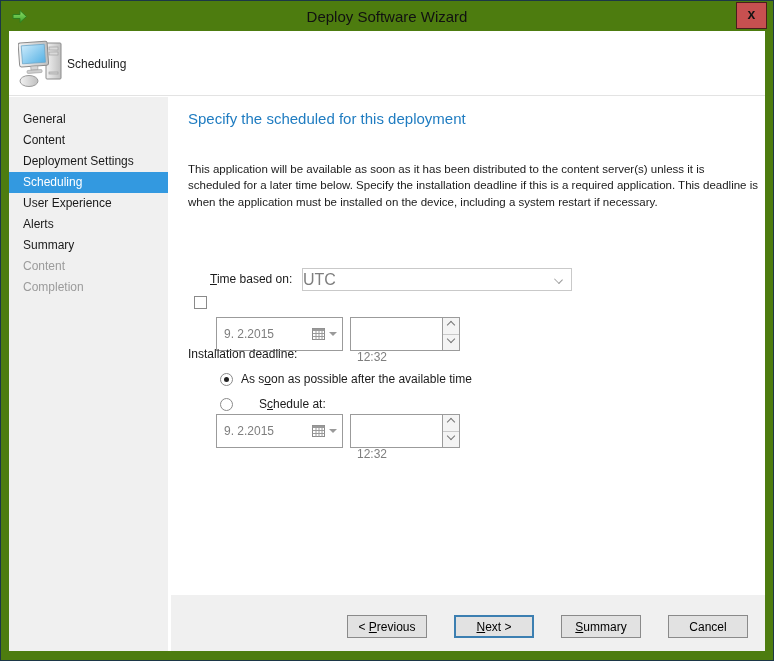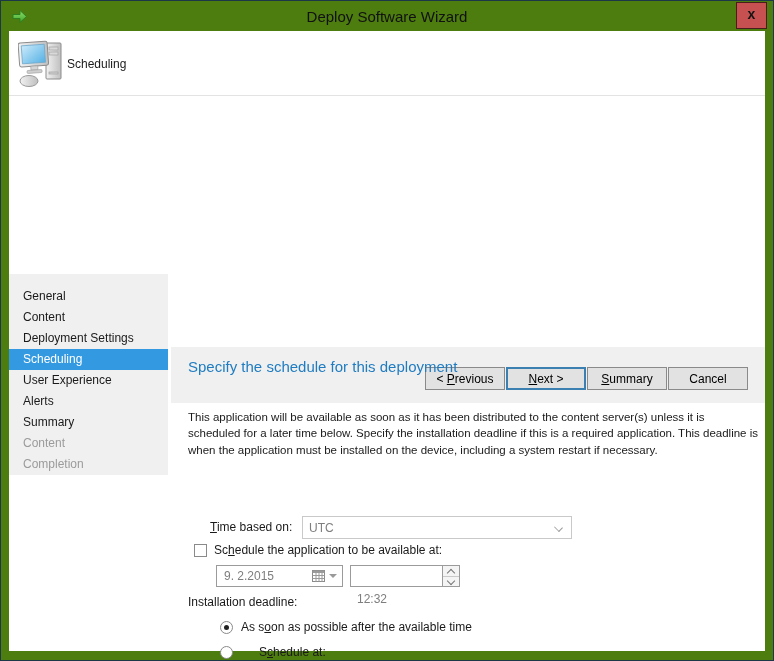--- a/index.html
+++ b/index.html
@@ -26,50 +26,50 @@
 
   
   .frame {
     position:absolute; top:30px; left:8px; right:8px; bottom:9px;
     background:#fff;
   }
   .header { position:relative; height:65px; background:#fff; border-bottom:1px solid #E3E3E3; }
   .computer-icon { position:absolute; left:9px; top:7px; }
   .header-title { position:absolute; left:58px; top:26px; font-size:12px; color:#1a1a1a; }
 
-  .main-row { position:absolute; top:66px; left:0; right:0; bottom:0; display:flex;align-items:center; }
+  .main-row { position:absolute; top:66px; left:0; right:0; bottom:0; display:flex; }
 
   
   .sidebar { width:162px; background:#F0F0F0; border-right:3px solid #fff; padding-top:12px; }
   .side-item { height:21px; line-height:21px; padding-left:14px; font-size:12px; color:#1a1a1a; cursor:default; }
   .side-item.selected { background:#3399E0; color:#fff; }
   .side-item.disabled { color:#9B9B9B; }
 
   
   .content-col { flex:1; display:flex; flex-direction:column; background:#fff; }
   .content { position:relative; flex:1; font-size:12px; color:#1a1a1a; }
 
   .page-heading { position:absolute; left:17px; top:13px; font-size:15px; color:#1F7CC1; }
   .page-desc { position:absolute; left:17px; top:64px; width:572px; font-size:11.5px; line-height:1.42; color:#1a1a1a; }
 
   .lbl-time   { position:absolute; left:39px; top:175px; }
   .combo {
     position:absolute; left:131px; top:171px; width:270px; height:23px;
     border:1px solid #C9C9C9; background:#fff; color:#7E7E7E;
-    display:flex; align-items:center; padding-left:6px; font-size:12px;
+    display:flex; align-items:center; font-size:16px;
   }
   .combo-chev { position:absolute; right:9px; top:7px; width:7px; height:7px;
     border-right:1px solid #9a9a9a; border-bottom:1px solid #9a9a9a; transform:rotate(45deg) scaleY(.8); }
 
   .checkbox { position:absolute; left:23px; top:199px; width:13px; height:13px;
     background:#fff; border:1px solid #8A8A8A; cursor:pointer; }
   .lbl-check { position:absolute; left:43px; top:198px; }
 
   .datebox, .timebox {
-    position:absolute; height:22px; border:1px solid #9B9B9B; background:#fff;
+    position:absolute; height:34px; border:1px solid #9B9B9B; background:#fff;
     display:flex; align-items:center; color:#7E7E7E; font-size:12px;
   }
   .datebox { left:45px; width:127px; }
   .timebox { left:179px; width:110px; }
   .row1 { top:220px; } .row2 { top:317px; }
   .datebox .val { flex:1; padding-left:7px; }
   .timebox .val { flex:1; padding-left:6px;margin-top:46px; }
   .cal-drop { width:0; height:0; border-left:4px solid transparent; border-right:4px solid transparent;
     border-top:4px solid #9a9a9a; margin:0 5px 0 4px; }
   .spinner { width:17px; height:100%; border-left:1px solid #9B9B9B; display:flex; flex-direction:column; background:#F4F4F4; }
@@ -87,21 +87,21 @@
   .radio.selected::after { content:""; position:absolute; left:3px; top:3px; width:5px; height:5px;
     border-radius:50%; background:#222; }
   .radio.r1 { top:276px; } .radio.r2 { top:301px; }
   .lbl-r1 { position:absolute; left:70px; top:275px; }
   .lbl-r2 { position:absolute; left:88px; top:300px; }
 
   
   .footer {
     height:58px; background:#F0F0F0; border-top:2px solid #fff;
     display:flex; justify-content:flex-end; align-items:flex-start;
-    padding:20px 17px 0 0; gap:1px;
+    padding:20px 17px 0 0; gap:27px;
   }
   .btn {
     min-width:80px; height:23px; padding:0 10px;
     background:#E2E2E2; border:1px solid #8A8A8A;
     font-family:"Liberation Sans", sans-serif; font-size:12px; color:#000; cursor:pointer;
   }
   .btn.default { border:2px solid #3C7FB1; }
   u { text-decoration:underline; }
 </style>
 </head>
@@ -163,31 +163,30 @@
         <div class="side-item">User Experience</div>
         <div class="side-item">Alerts</div>
         <div class="side-item">Summary</div>
         <div class="side-item disabled">Content</div>
         <div class="side-item disabled">Completion</div>
       </nav>
 
       <div class="content-col">
         <div class="content">
 
-          <div class="page-heading">Specify the schedule for this deployment</div>
+          <div class="page-heading">Specify the scheduled for this deployment</div>
           <div class="page-desc">This application will be available as soon as it has been distributed to the content server(s) unless it is scheduled for a later time below. Specify the installation deadline if this is a required application. This deadline is when the application must be installed on the device, including a system restart if necessary.</div>
 
           <span class="lbl-time"><u>T</u>ime based on:</span>
           <div class="combo">
             <span>UTC</span>
             <i class="combo-chev"></i>
           </div>
 
           <div class="checkbox"></div>
-          <span class="lbl-check">Sc<u>h</u>edule the application to be available at:</span>
 
           <div class="datebox row1">
             <span class="val">9. 2.2015</span>
             <svg width="13" height="12" viewBox="0 0 13 12">
               <rect x="0.5" y="0.5" width="12" height="11" fill="#fff" stroke="#8a8a8a"></rect>
               <rect x="0.5" y="0.5" width="12" height="2.5" fill="#9a9a9a"></rect>
               <path d="M0.5 5.5h12 M0.5 8.5h12 M4 3v9 M7 3v9 M10 3v9" stroke="#9a9a9a" stroke-width="1" fill="none"></path>
             </svg>
             <i class="cal-drop"></i>
           </div>

